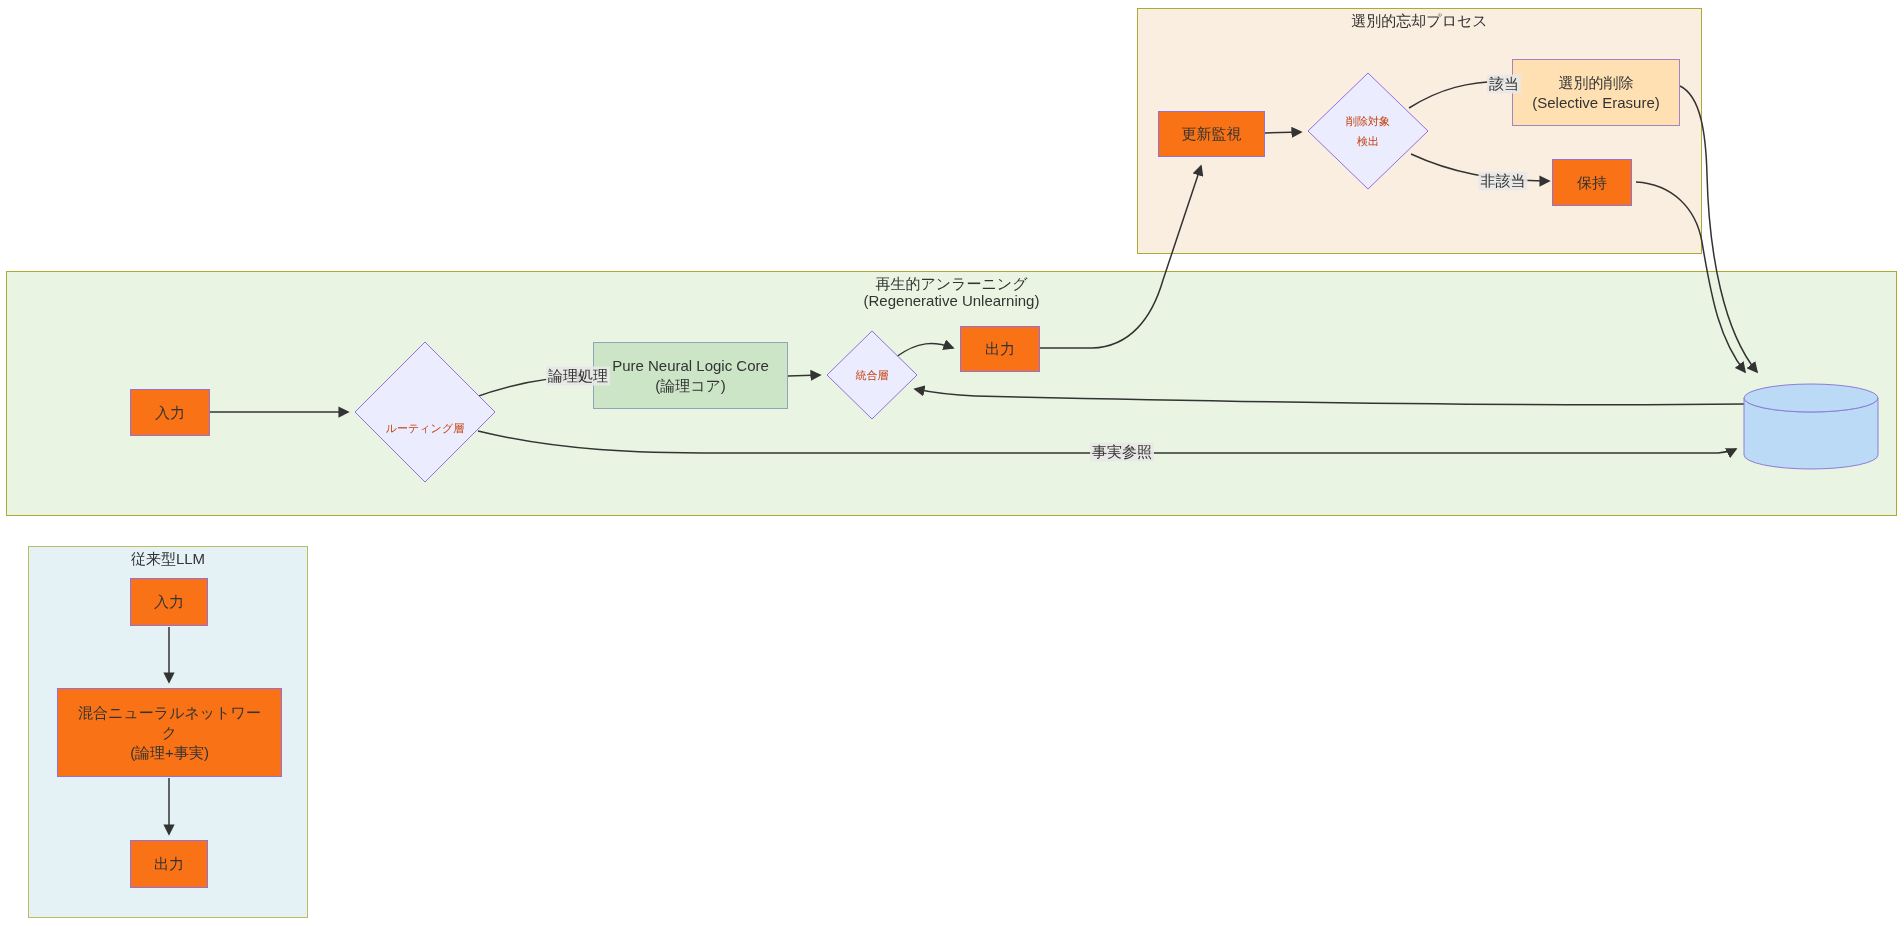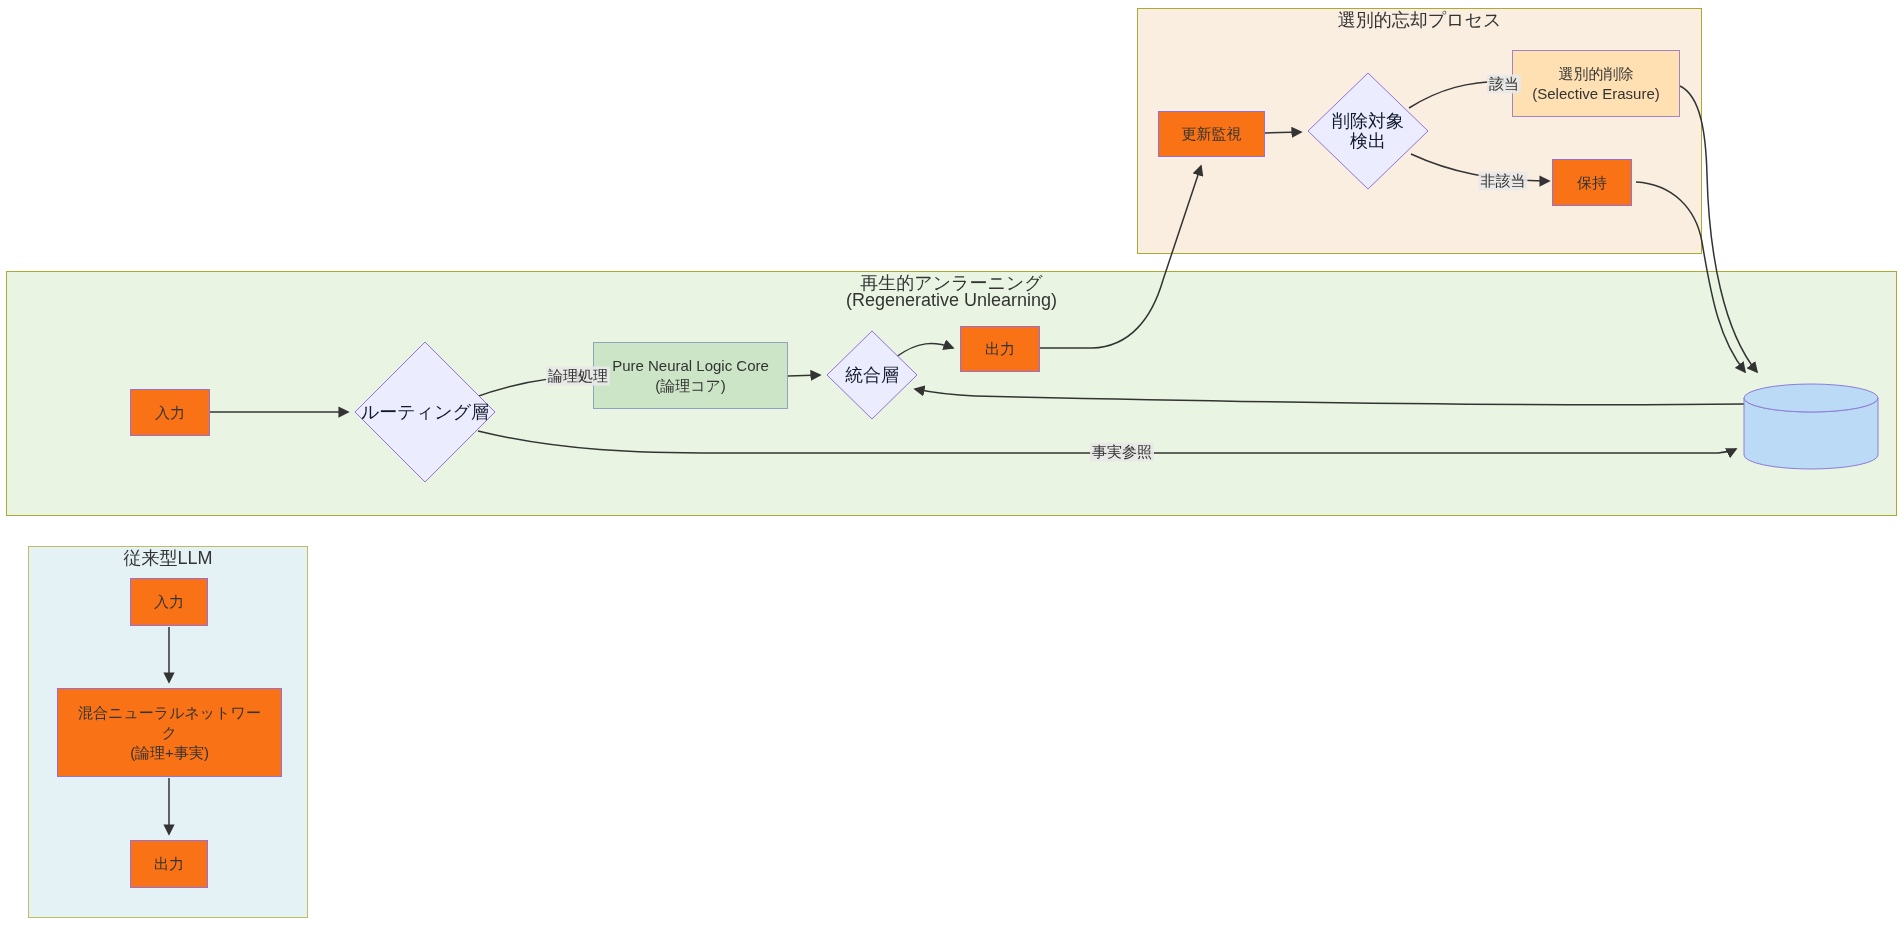--- a/index.html
+++ b/index.html
@@ -6,49 +6,49 @@
   .stage{
     position:relative;width:1904px;height:926px;background:#ffffff;
     font-family:"Liberation Sans","DejaVu Sans",sans-serif;color:#333;
     overflow:hidden;
   }
   .subgraph{
     position:absolute;border:1px solid #abab33;box-sizing:border-box;z-index:1;
   }
   .sg-title{
     position:absolute;top:3px;left:0;width:100%;text-align:center;
-    font-size:18px;line-height:17px;color:#333;white-space:pre-line;z-index:2;
+    font-size:15px;line-height:17px;color:#333;white-space:pre-line;z-index:2;
   }
   #sg-selective{left:1137px;top:8px;width:565px;height:246px;background:#faeee1;}
   #sg-regen{left:6px;top:271px;width:1891px;height:245px;background:#e9f5e2;}
   #sg-legacy{left:28px;top:546px;width:280px;height:372px;background:#e4f2f6;border-color:#bcbc62;}
   svg.edges{position:absolute;left:0;top:0;z-index:2;}
   .node{
     position:absolute;box-sizing:border-box;z-index:3;
     display:flex;align-items:center;justify-content:center;text-align:center;
     background:#f97316;border:1px solid #9370db;
     font-size:15px;line-height:20px;color:#333;white-space:pre-line;
   }
   .shape-label{
     position:absolute;z-index:3;display:flex;align-items:center;justify-content:center;
-    text-align:center;font-size:18px;line-height:20px;color:#0f172a;white-space:pre-line;
+    text-align:center;font-size:11px;line-height:20px;color:#c2410c;white-space:pre-line;
     pointer-events:none;background:transparent;border:none;
   }
   #n-logic-core{background:#cbe5c6;border-color:#90a4bd;}
   #n-erasure{background:#ffe0b2;border-color:#a184c0;}
   #n-regen-input{left:130px;top:389px;width:80px;height:47px;}
   #n-logic-core{left:593px;top:342px;width:195px;height:67px;}
   #n-regen-output{left:960px;top:326px;width:80px;height:46px;}
   #n-monitor{left:1158px;top:111px;width:107px;height:46px;}
-  #n-erasure{left:1512px;top:50px;width:168px;height:67px;}
+  #n-erasure{left:1512px;top:59px;width:168px;height:67px;}
   #n-keep{left:1552px;top:159px;width:80px;height:47px;}
   #n-legacy-input{left:130px;top:578px;width:78px;height:48px;}
   #n-legacy-mixed{left:57px;top:688px;width:225px;height:89px;}
   #n-legacy-output{left:130px;top:840px;width:78px;height:48px;}
-  #lbl-routing{left:355px;top:392px;width:140px;height:40px;}
+  #lbl-routing{left:355px;top:409px;width:140px;height:40px;font-family:Liberation Mono, monospace;}
   #lbl-integration{left:827px;top:355px;width:90px;height:40px;}
   #lbl-detect{left:1308px;top:109px;width:120px;height:44px;}
   #lbl-storage{left:1744px;top:396px;width:134px;height:64px;}
   .edge-label{
     position:absolute;z-index:4;transform:translate(-50%,-50%);
     background:rgba(232,232,232,0.9);padding:0 2px;font-size:15px;color:#333;
     white-space:nowrap;
     margin-left:34px;
   }
 </style>

